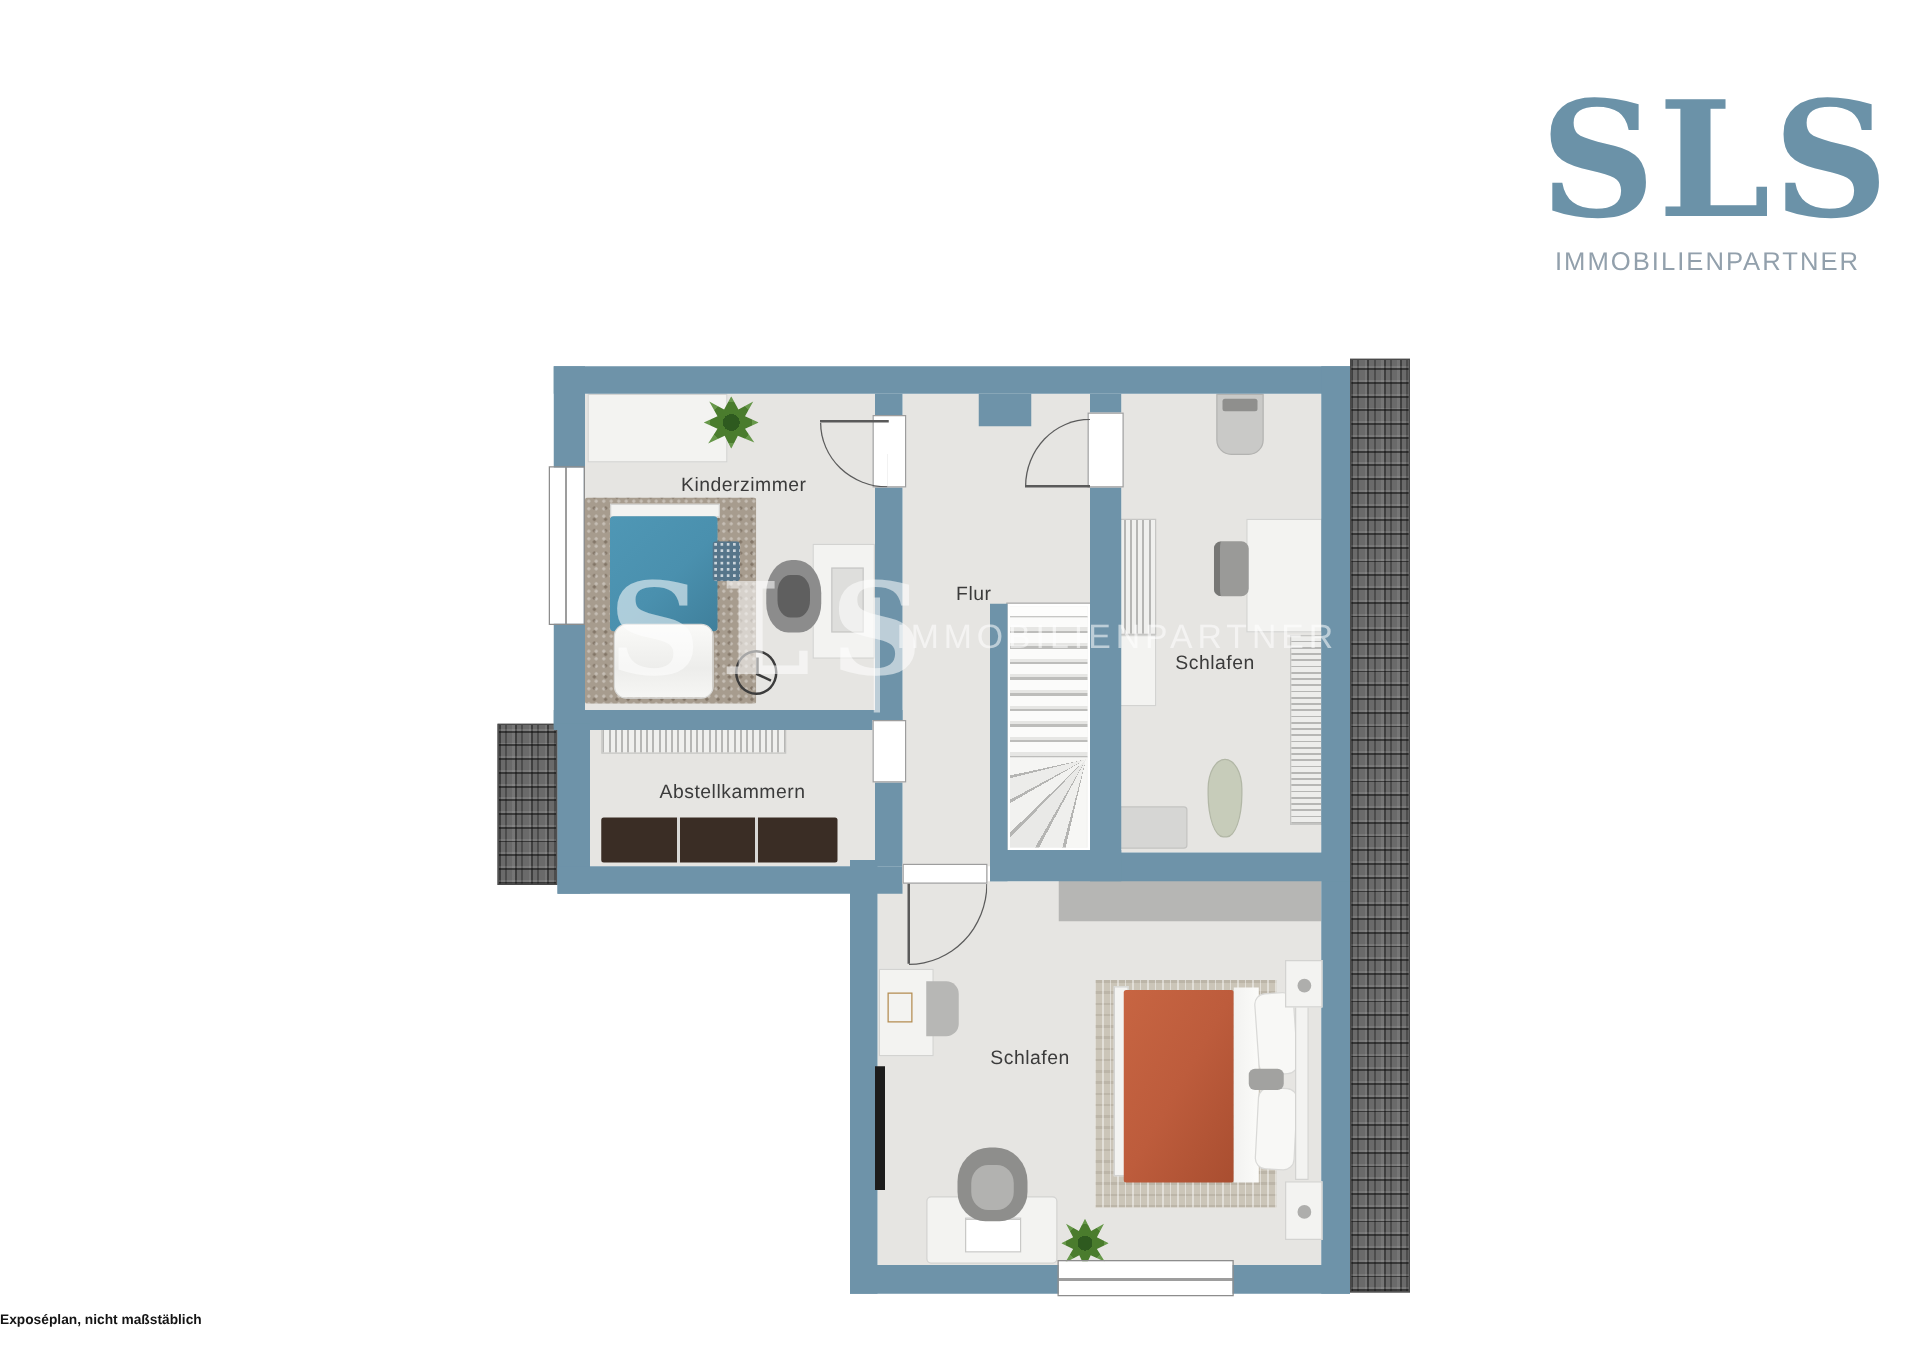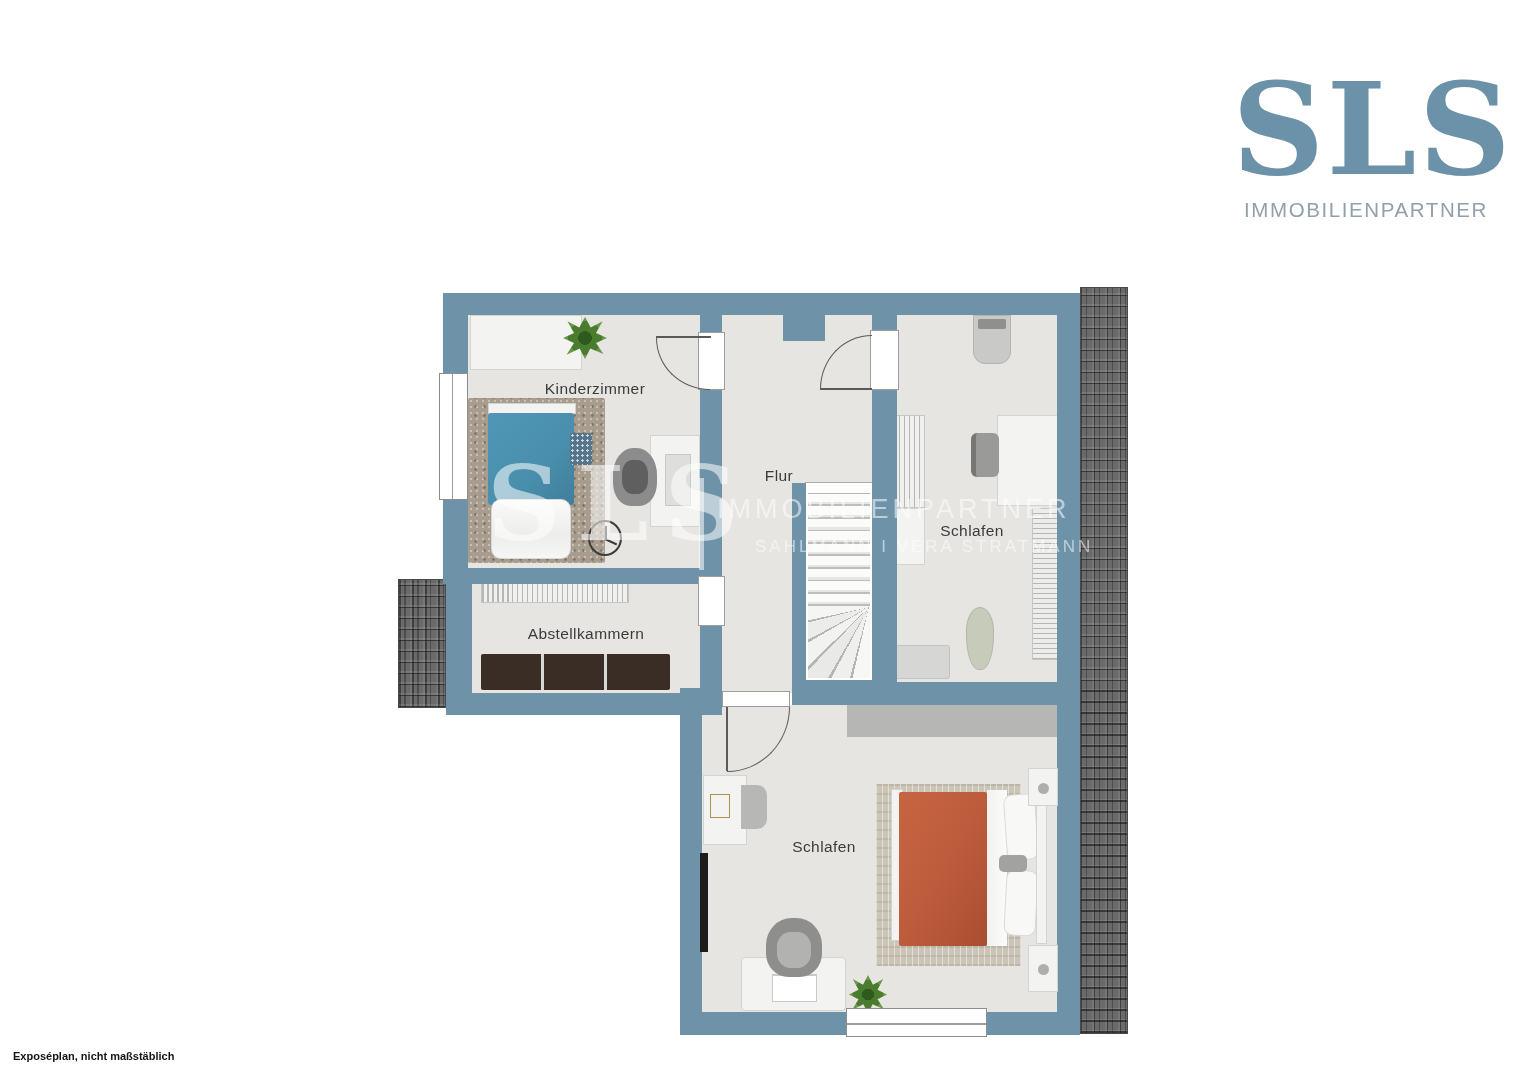--- a/index.html
+++ b/index.html
@@ -72,21 +72,21 @@
   
   #watermark{position:absolute;left:0;top:0;width:100%;height:100%;z-index:9;pointer-events:none;}
   .wm-sls{position:absolute;left:487px;top:448px;font-family:"DejaVu Serif","Liberation Serif",serif;
     font-weight:700;font-size:102px;letter-spacing:16px;color:rgba(255,255,255,.55);line-height:1.1;}
   .wm-bar{position:absolute;left:699px;top:478px;width:5px;height:92px;background:rgba(255,255,255,.55);}
   .wm-title{position:absolute;left:717px;top:494px;font-size:27px;letter-spacing:4px;
     color:rgba(255,255,255,.55);font-weight:400;}
   .wm-sub{position:absolute;left:755px;top:537px;font-size:17px;letter-spacing:3px;
     color:rgba(255,255,255,.55);font-weight:400;}
 
-  #footnote{position:absolute;left:13px;top:1050px;font-size:11px;font-weight:700;color:#141414;}
+  #footnote{position:absolute;left:0;top:1050px;font-size:11px;font-weight:700;color:#141414;}
 </style>
 </head>
 <body>
 
 <div id="canvas">
 
   <div id="logo">
     <div class="logo-sls">SLS</div>
     <div class="logo-sub">IMMOBILIENPARTNER</div>
   </div>
@@ -216,17 +216,16 @@
     <div class="lbl" style="left:384px;top:191px;">Flur</div>
     <div class="lbl" style="left:577px;top:246px;">Schlafen</div>
     <div class="lbl" style="left:191px;top:349px;">Abstellkammern</div>
     <div class="lbl" style="left:429px;top:562px;">Schlafen</div>
   </div>
 
   <div id="watermark">
     <div class="wm-sls">SLS</div>
     <div class="wm-bar"></div>
     <div class="wm-title">IMMOBILIENPARTNER</div>
-    <div class="wm-sub">SAHLMANN I VERA STRATMANN</div>
   </div>
 
   <div id="footnote">Exposéplan, nicht maßstäblich</div>
 </div>
 
 </body></html>

